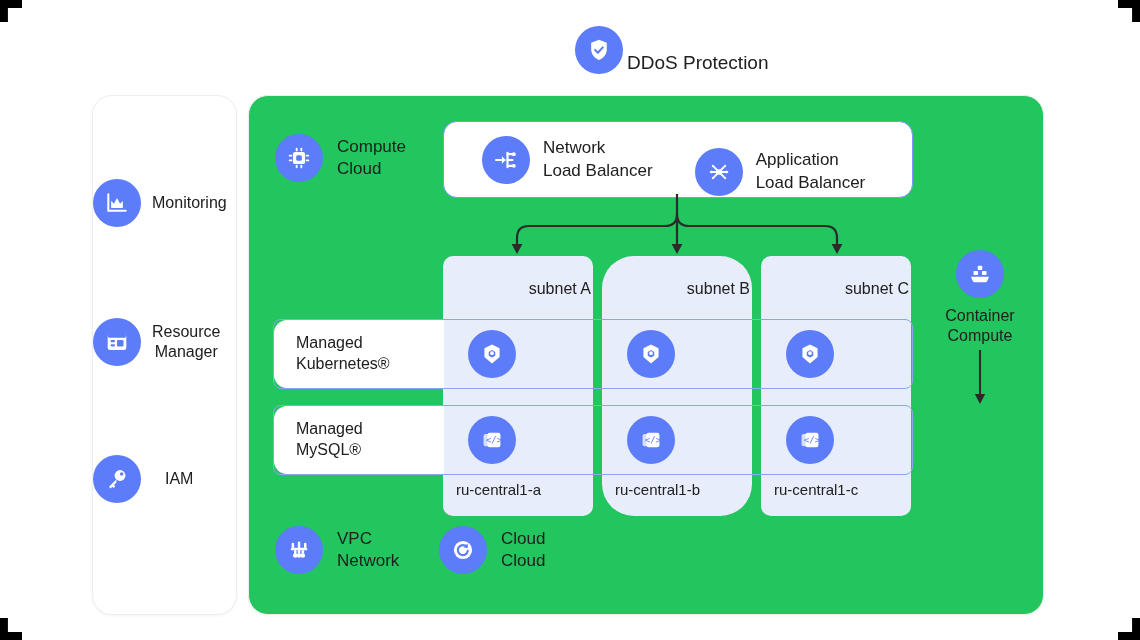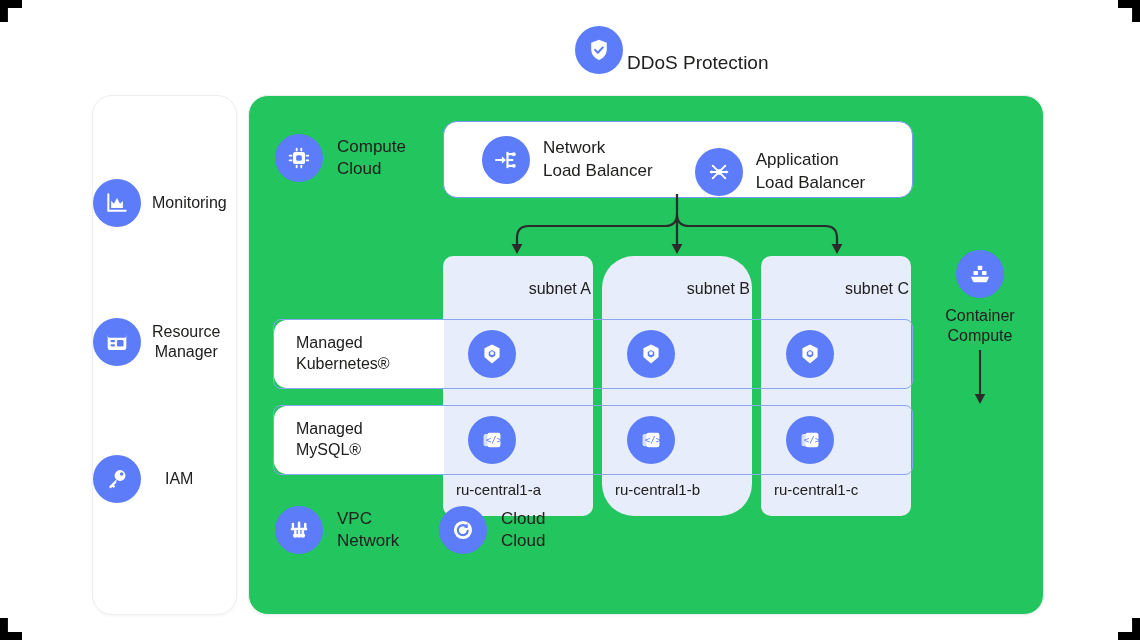--- a/index.html
+++ b/index.html
@@ -113,21 +113,21 @@
   .sqlrow{top:309px;}
   .srow .cell{
     position:absolute;top:50%;transform:translateY(-50%);
     width:48px;height:48px;
   }
   .c1{left:194px;}
   .c2{left:353px;}
   .c3{left:512px;}
 
   
-  .bottom-svc{position:absolute;top:410px;display:flex;align-items:center;gap:14px;}
+  .bottom-svc{position:absolute;top:430px;display:flex;align-items:center;gap:14px;}
   .bs1{left:26px;}
   .bs2{left:190px;}
   .bottom-svc .txt{font-size:17px;line-height:1.3;}
 
   
   .rightcol{position:absolute;left:930px;top:250px;width:100px;}
   .rc-item{display:flex;flex-direction:column;align-items:center;gap:8px;}
   .rc-item .txt{font-size:16px;line-height:1.28;text-align:center;}
   .rc-arrow{height:62px;display:flex;align-items:center;justify-content:center;}
 </style>

